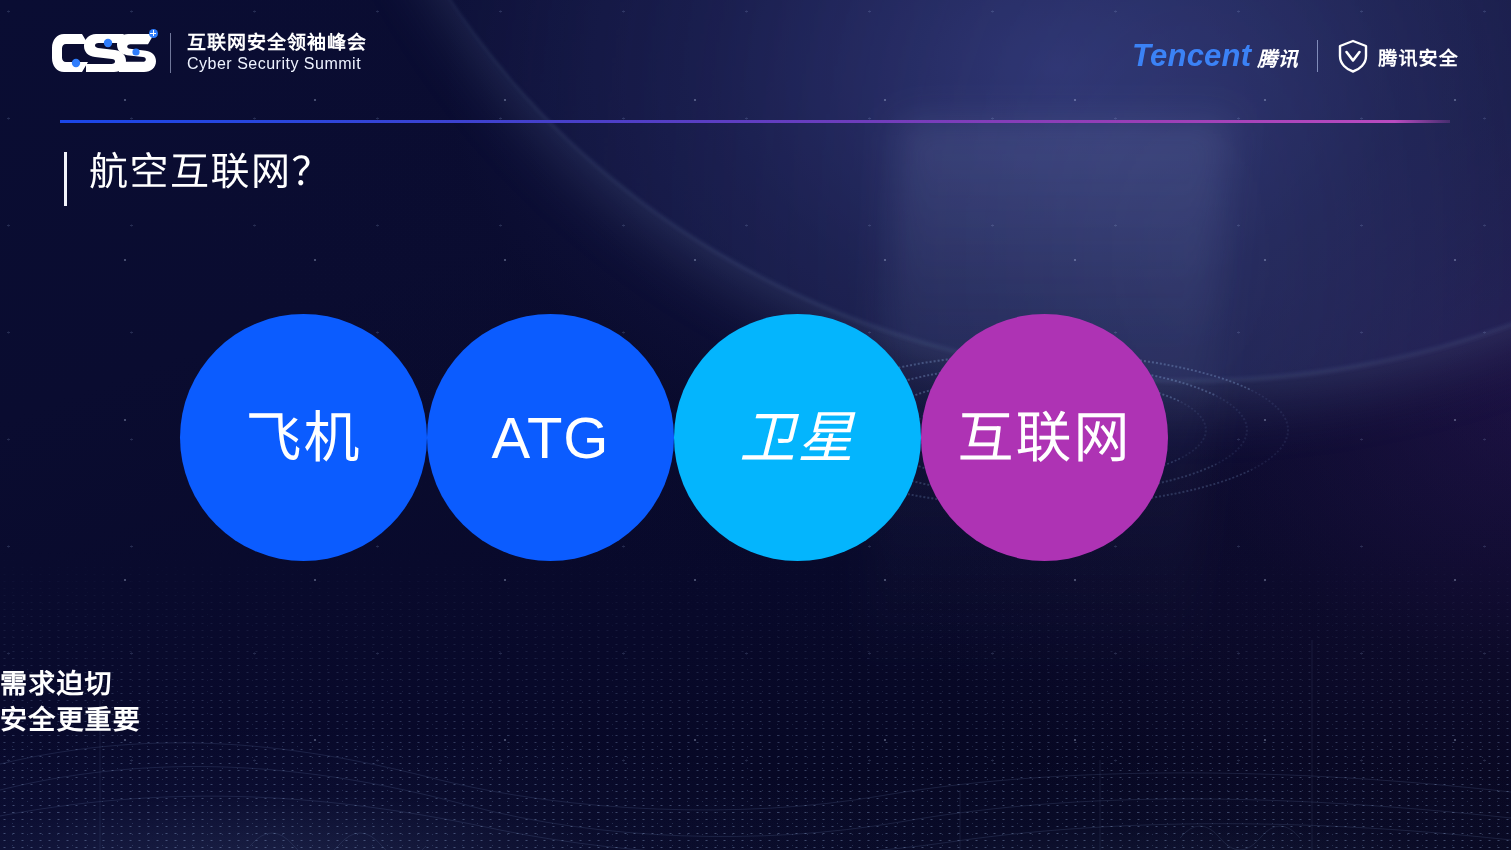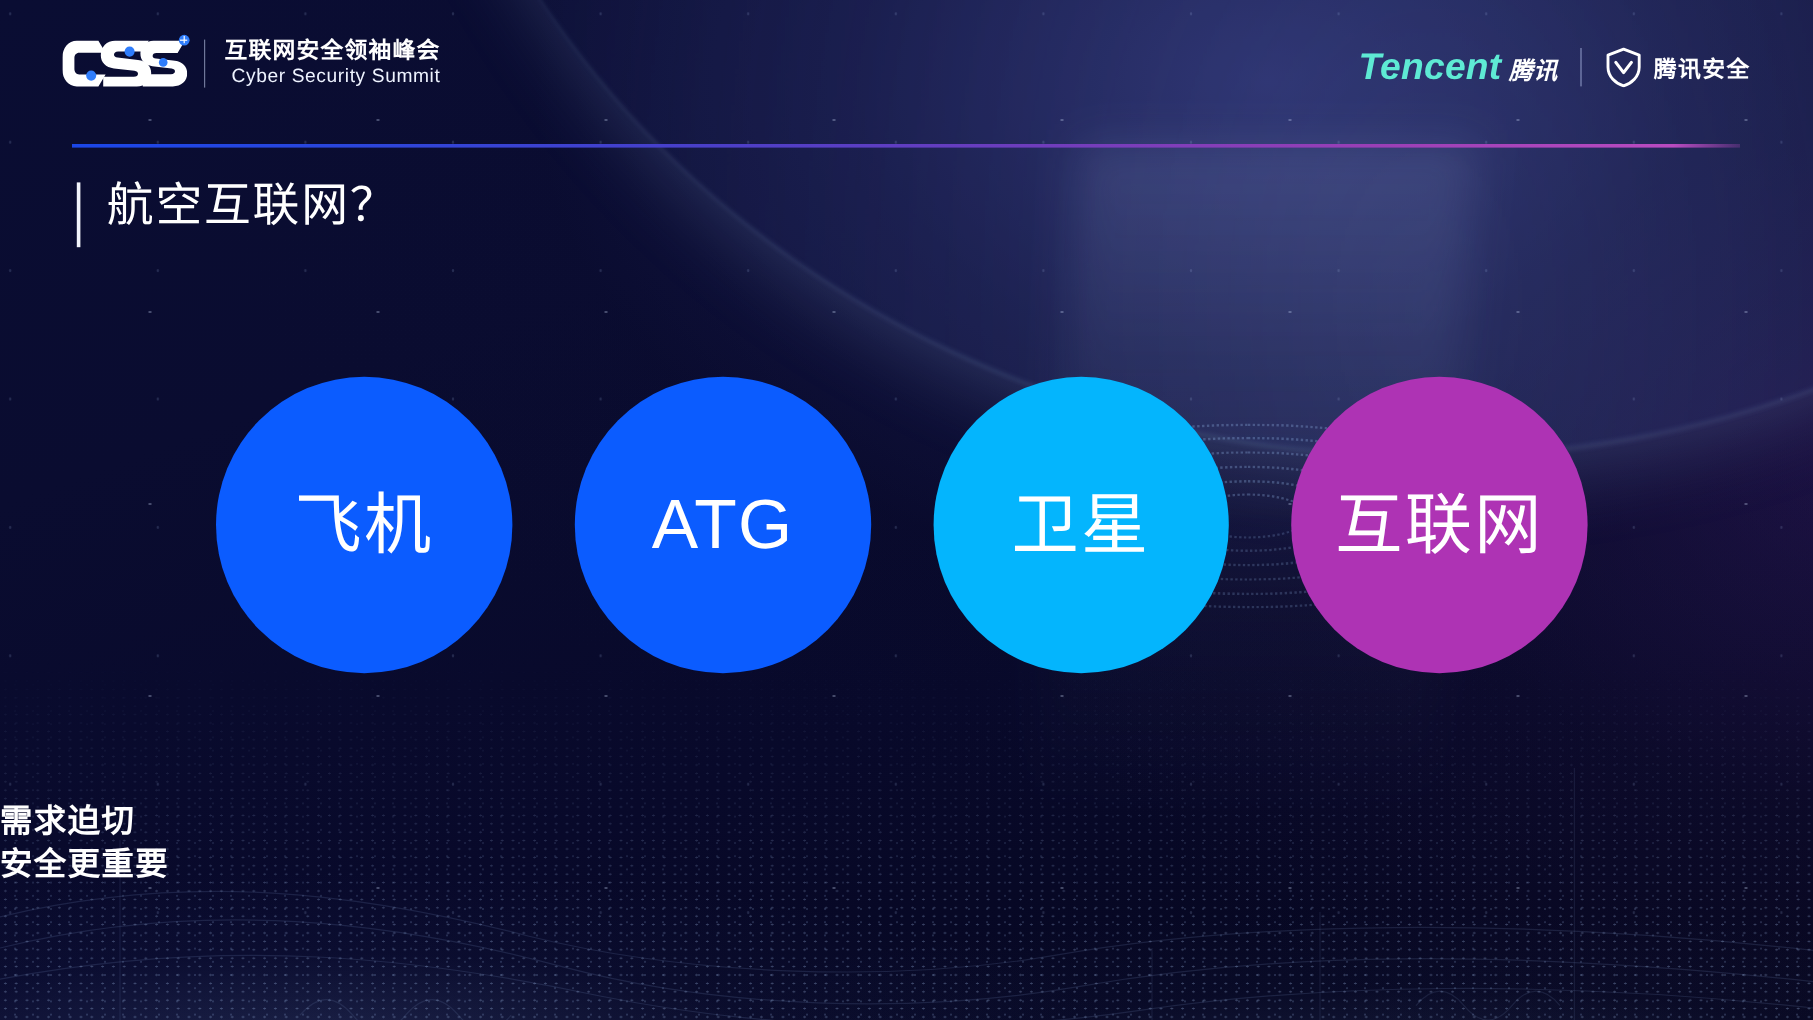--- a/index.html
+++ b/index.html
@@ -152,21 +152,20 @@
     opacity: 0.55;
   }
 
   
   .header {
     position: absolute;
     left: 0;
     top: 0;
     width: 1511px;
     height: 122px;
-    text-align: right;
   }
 
   .brand-left {
     position: absolute;
     left: 52px;
     top: 30px;
     display: flex;
     align-items: center;
     gap: 13px;
   }
@@ -215,21 +214,21 @@
 
   .brand-right {
     position: absolute;
     right: 52px;
     top: 38px;
     display: flex;
     align-items: center;
     gap: 19px;
   }
   .tencent-word {
-    color: #5eead4;
+    color: #3b82f6;
     font-size: 31px;
     font-weight: 700;
     font-style: italic;
     letter-spacing: 0.2px;
     white-space: nowrap;
   }
   .tencent-cn {
     color: #ffffff;
     font-size: 20px;
     font-weight: 700;
@@ -292,21 +291,20 @@
   }
 
   
   .circle-row {
     position: absolute;
     left: 180px;
     top: 314px;
     width: 1143px;
     height: 248px;
     display: flex;
-    gap: 52px;
   }
   .circle {
     width: 247px;
     height: 247px;
     border-radius: 50%;
     display: flex;
     align-items: center;
     justify-content: center;
   }
   .circle-label {
@@ -426,21 +424,21 @@
   <div class="circle-row">
 
     <div class="circle" style="background:#0b5cff;">
       <span class="circle-label">飞机</span>
     </div>
 
     <div class="circle" style="background:#0b5cff;">
       <span class="circle-label latin">ATG</span>
     </div>
 
-    <div class="circle" style="background:#04b5fd;">
+    <div class="circle" style="background:#04b5fd;font-style:italic;">
       <span class="circle-label">卫星</span>
     </div>
 
     <div class="circle" style="background:#ae33b4;">
       <span class="circle-label">互联网</span>
     </div>
 
   </div>
 
   <div class="caption">

